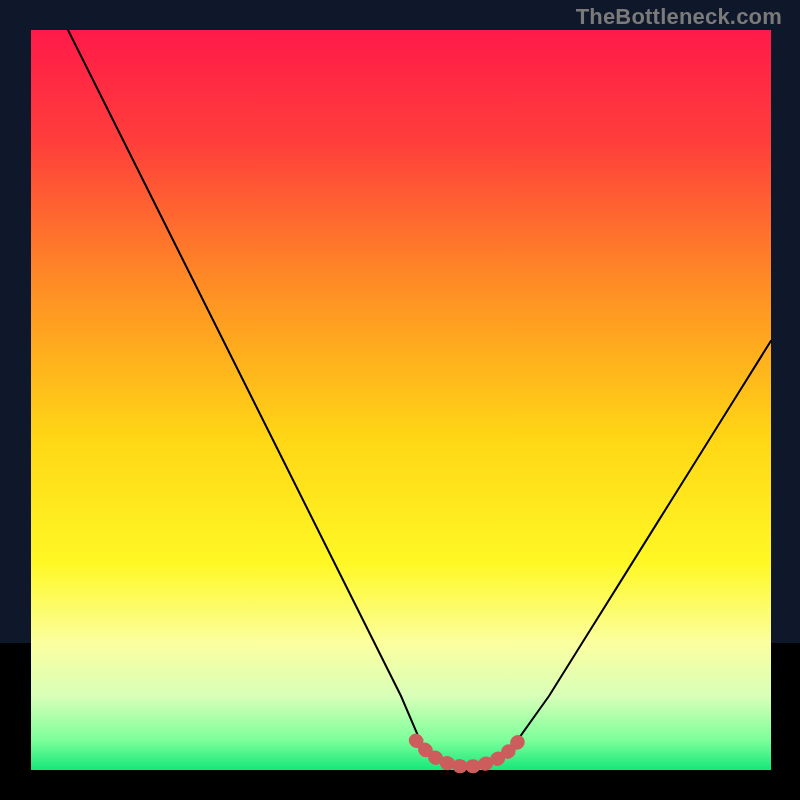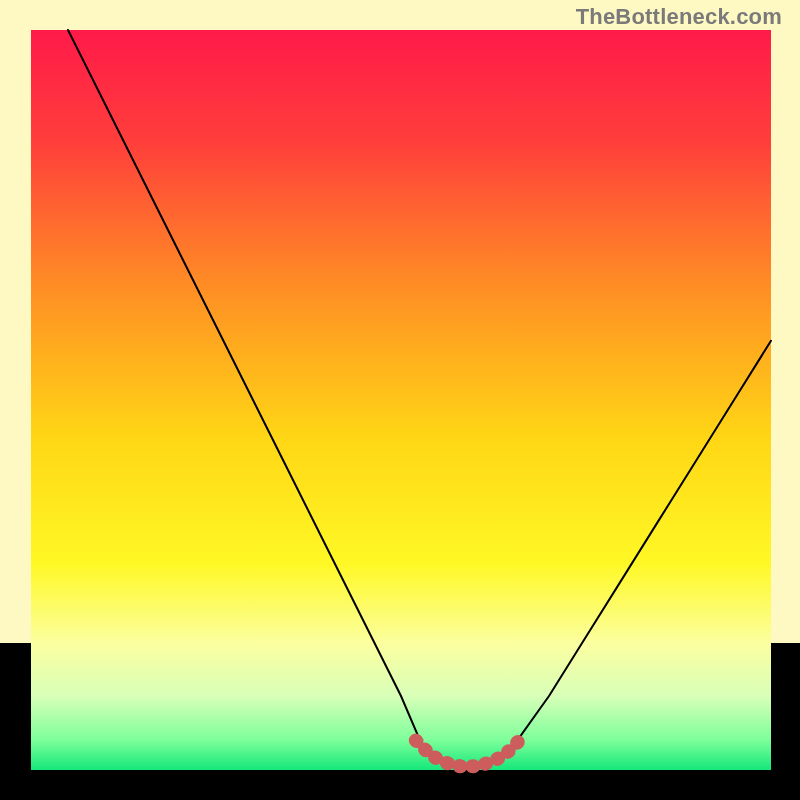--- a/index.html
+++ b/index.html
@@ -9,21 +9,21 @@
     height: 800px;
     background: #000;
     overflow: hidden;
   }
   .frame {
     position: absolute;
     top: 0;
     left: 0;
     width: 800px;
     height: 643px;
-    background: #fef9c3;
+    background: #0f172a;
   }
   .watermark {
     position: absolute;
     top: 4px;
     right: 18px;
     font-family: Arial, Helvetica, sans-serif;
     font-size: 22px;
     font-weight: bold;
     color: #7a7a7a;
     letter-spacing: 0.2px;

